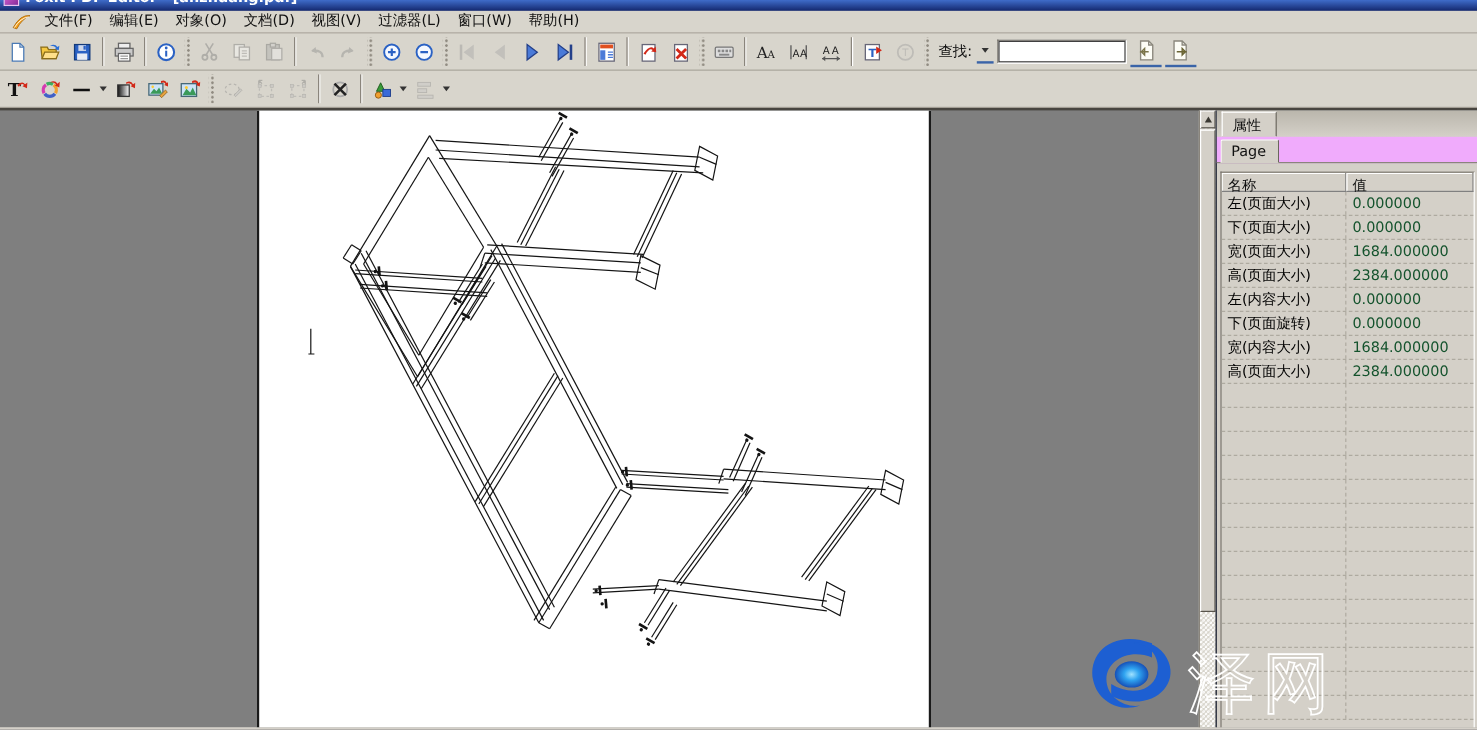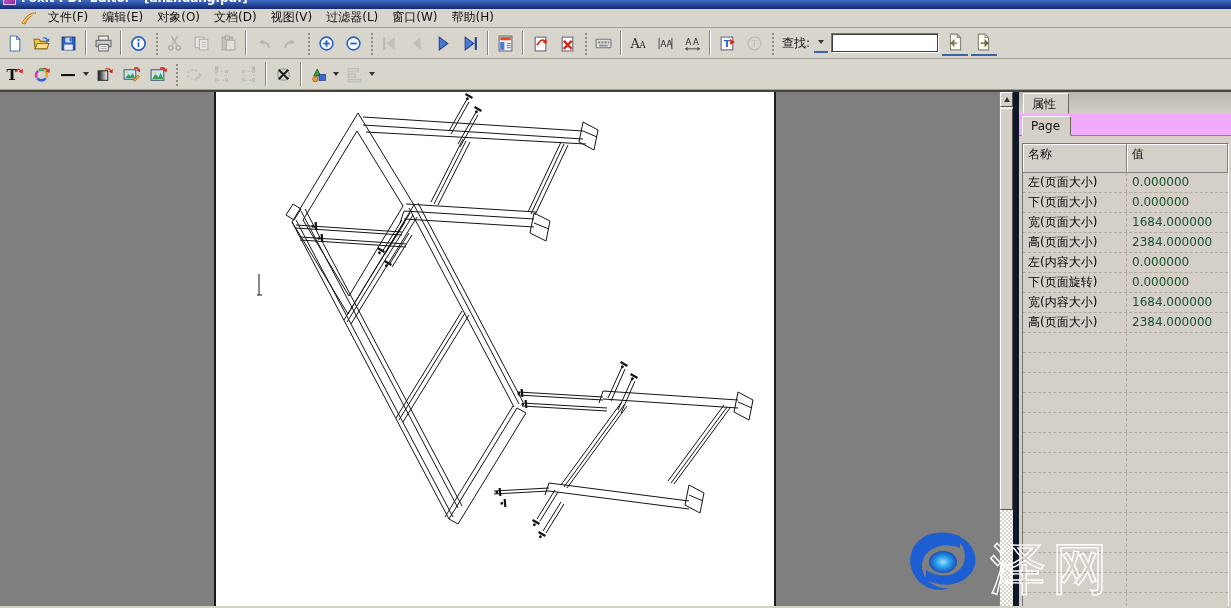--- a/index.html
+++ b/index.html
@@ -6,21 +6,21 @@
   html,body { width:1231px; height:608px; overflow:hidden; }
   body { font-family:"DejaVu Sans","Liberation Sans",sans-serif; font-size:12px; background:#d4d0c8; color:#111; }
 
   
   #titlebar { height:9px; background:linear-gradient(#3f6cc9,#14286e); position:relative; overflow:hidden; }
   #titlebar .tb-inner { position:absolute; top:-13px; left:3px; height:22px; display:flex; align-items:center; gap:5px;
                         color:#fff; font-weight:bold; font-size:12px; white-space:nowrap; }
   #titlebar .appicon { width:13px; height:13px; background:linear-gradient(135deg,#d86ad8,#8a2a9a); border:1px solid #f0c0f0; }
 
   
-  #menubar { height:19px; background:#d8d5cc; border-bottom:1px solid #a39e94; display:flex; align-items:center; padding-left:19px; }
+  #menubar { height:19px; background:#d8d5cc; border-bottom:1px solid #a39e94; display:flex; align-items:center; padding-left:8px; }
   #menubar .menulogo { width:18px; height:16px; margin:0 3px 0 1px; }
   #menubar .mitem { padding:1px 7px 2px; cursor:default; }
 
   
   .tbrow { background:#d8d5cc; border-bottom:1px solid #a39e94; display:flex; align-items:center; padding:2px 1px; }
   #toolbar1 { height:31px; }
   #toolbar2 { height:31px; }
   .tbtn { width:27px; height:26px; display:flex; align-items:center; justify-content:center; border:1px solid transparent; }
   .tbtn.disabled svg { filter:grayscale(1) opacity(.42); }
   .tbtn svg { width:17px; height:17px; }
@@ -52,30 +52,30 @@
              background-image:linear-gradient(45deg,#fff 25%,transparent 25%,transparent 75%,#fff 75%),
                               linear-gradient(45deg,#fff 25%,transparent 25%,transparent 75%,#fff 75%);
              background-size:4px 4px; background-position:0 0,2px 2px; }
   .scr-up { position:absolute; top:0; left:0; width:13px; height:15px; background:#d4d0c8;
             border:1px solid; border-color:#fff #58544c #58544c #fff; display:flex; align-items:center; justify-content:center; }
   .scr-up .tri { width:0; height:0; border-left:3.5px solid transparent; border-right:3.5px solid transparent; border-bottom:5px solid #3a3832; }
   .scr-thumb { position:absolute; top:16px; left:0; width:13px; height:402px; background:#d4d0c8;
                border:1px solid; border-color:#fff #58544c #58544c #fff; }
 
   
-  #panel { position:absolute; left:1013px; top:0; width:218px; height:516px; background:#d4d0c8; border-left:6px solid #0f172a; }
+  #panel { position:absolute; left:1013px; top:0; width:218px; height:516px; background:#d4d0c8; border-left:1px solid #0f172a; }
   #panel-titlerow { height:22px; position:relative; background:linear-gradient(#bab6ac,#d4d0c8); }
   #panel-title-tab { position:absolute; left:4px; top:1px; height:21px; padding:2px 12px 0 8px; background:#d4d0c8;
                      border:1px solid; border-color:#fff #6a665e transparent #fff; font-size:12px; }
   #panel-tabrow { height:22px; border-bottom:1px solid #8a857c; position:relative; background:#f0abfc; }
   #panel-tab-page { position:absolute; left:3px; top:2px; height:20px; padding:2px 10px 0 8px; background:#d4d0c8;
                     border:1px solid; border-color:#fff #6a665e #d4d0c8 #fff; border-radius:2px 2px 0 0; font-size:12px; z-index:2; }
   #proptable { position:absolute; left:3px; top:51px; right:2px; bottom:0; background:#d4d0c8;
                border:1px solid; border-color:#7a766e #fff #fff #7a766e; overflow:hidden; }
-  .phead { display:flex; height:29px; }
+  .phead { display:flex; height:16px; }
   .phead .hcell { background:#d4d0c8; border-right:1px solid #808080; border-bottom:1px solid #808080;
                   box-shadow:inset 1px 1px 0 #fff; padding:2px 5px 0; font-size:12px; }
   .phead .hname { width:104px; } .phead .hval { flex:1; }
   .prow { display:flex; height:20px; line-height:19px; border-bottom:1px dashed #aeaaa0; }
   .prow .pname { width:104px; padding:0 5px; color:#000000; border-right:1px dashed #aeaaa0;
                  white-space:nowrap; overflow:hidden; }
   .prow .pval { flex:1; padding:0 5px; color:#14532d; white-space:nowrap; overflow:hidden; }
 
   
   #watermark { position:absolute; left:898px; top:430px; width:240px; height:86px; pointer-events:none; }

